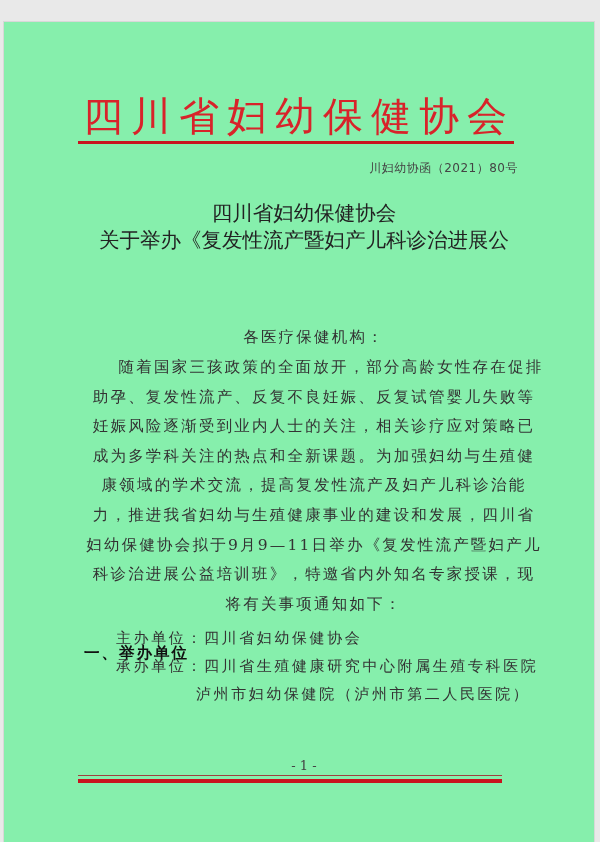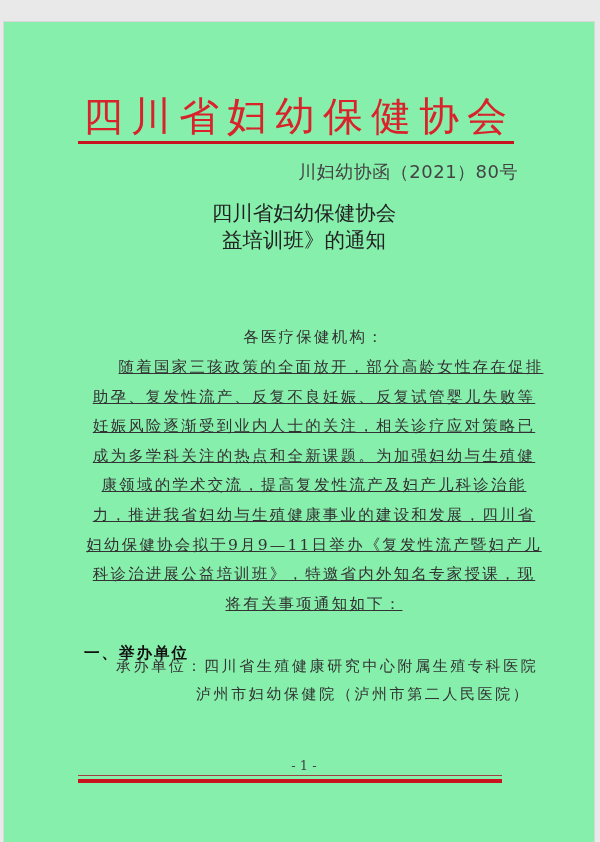--- a/index.html
+++ b/index.html
@@ -13,33 +13,33 @@
   }
   .letterhead {
     position:absolute; left:70px; top:70px; width:450px; text-align:center;
     color:#d8232a; font-family:"DejaVu Sans","Liberation Sans",sans-serif;
     font-size:40px; font-weight:normal; letter-spacing:8px; line-height:48px; white-space:nowrap;
   }
   .head-rule {
     position:absolute; left:74px; top:119px; width:436px; height:3px; background:#c8141e;
   }
   .docno {
-    position:absolute; right:76px; top:138px; font-size:18px; color:#444;
+    position:absolute; right:76px; top:138px; font-size:12px; color:#444;
     font-family:"DejaVu Sans","Liberation Sans",sans-serif; letter-spacing:0.5px;
   }
   .title-block {
     position:absolute; left:60px; top:178px; width:480px; text-align:center;
     font-size:20.5px; line-height:27px; color:#222;
   }
   .body-text {
     position:absolute; left:80px; width:460px; font-size:15.5px; color:#333;
     letter-spacing:2.2px; line-height:29.6px;text-align:center;
   }
   .salutation { top:301px; }
-  .para { top:331px;text-decoration:underline; }
+  .para { top:331px; }
   .para .indent { display:inline-block; width:34px; }
   .section-h {
     position:absolute; left:80px; font-size:15.5px; font-weight:bold; color:#111;
     font-family:"DejaVu Sans","Liberation Sans",sans-serif; letter-spacing:2px;
   }
   .sec1 { top:581px;margin-top:40px; }
   .sec2 { top:693px; }
   .org-line {
     position:absolute; font-size:15px; color:#333; letter-spacing:2.6px; white-space:nowrap;
   }
@@ -58,29 +58,32 @@
 
 <div class="page">
 
   <div class="letterhead">四川省妇幼保健协会</div>
   <div class="head-rule"></div>
 
   <div class="docno">川妇幼协函（2021）80号</div>
 
   <div class="title-block">
     <div>四川省妇幼保健协会</div>
-    <div>益培训班》的通知</div>
+    <div>关于举办《复发性流产暨妇产儿科诊治进展公</div>
   </div>
 
   <div class="body-text salutation">各医疗保健机构：</div>
 
   <div class="body-text para"><span class="indent"></span><span>随着国家三孩政策的全面放开，部分高龄女性存在促排助孕、复发性流产、反复不良妊娠、反复试管婴儿失败等妊娠风险逐渐受到业内人士的关注，相关诊疗应对策略已成为多学科关注的热点和全新课题。为加强妇幼与生殖健康领域的学术交流，提高复发性流产及妇产儿科诊治能力，推进我省妇幼与生殖健康事业的建设和发展，四川省妇幼保健协会拟于9月9—11日举办《复发性流产暨妇产儿科诊治进展公益培训班》，特邀省内外知名专家授课，现将有关事项通知如下：</span></div>
 
   <div class="section-h sec1">一、举办单位</div>
 
+  <div class="org-line org1">
+    <span>主办单位：</span><span>四川省妇幼保健协会</span>
+  </div>
   <div class="org-line org2">
     <span>承办单位：</span><span>四川省生殖健康研究中心附属生殖专科医院</span>
   </div>
   <div class="org-line org3">
     <span>泸州市妇幼保健院（泸州市第二人民医院）</span>
   </div>
 
 
   <div class="page-num">- 1 -</div>
   <div class="foot-rule-thin"></div>

